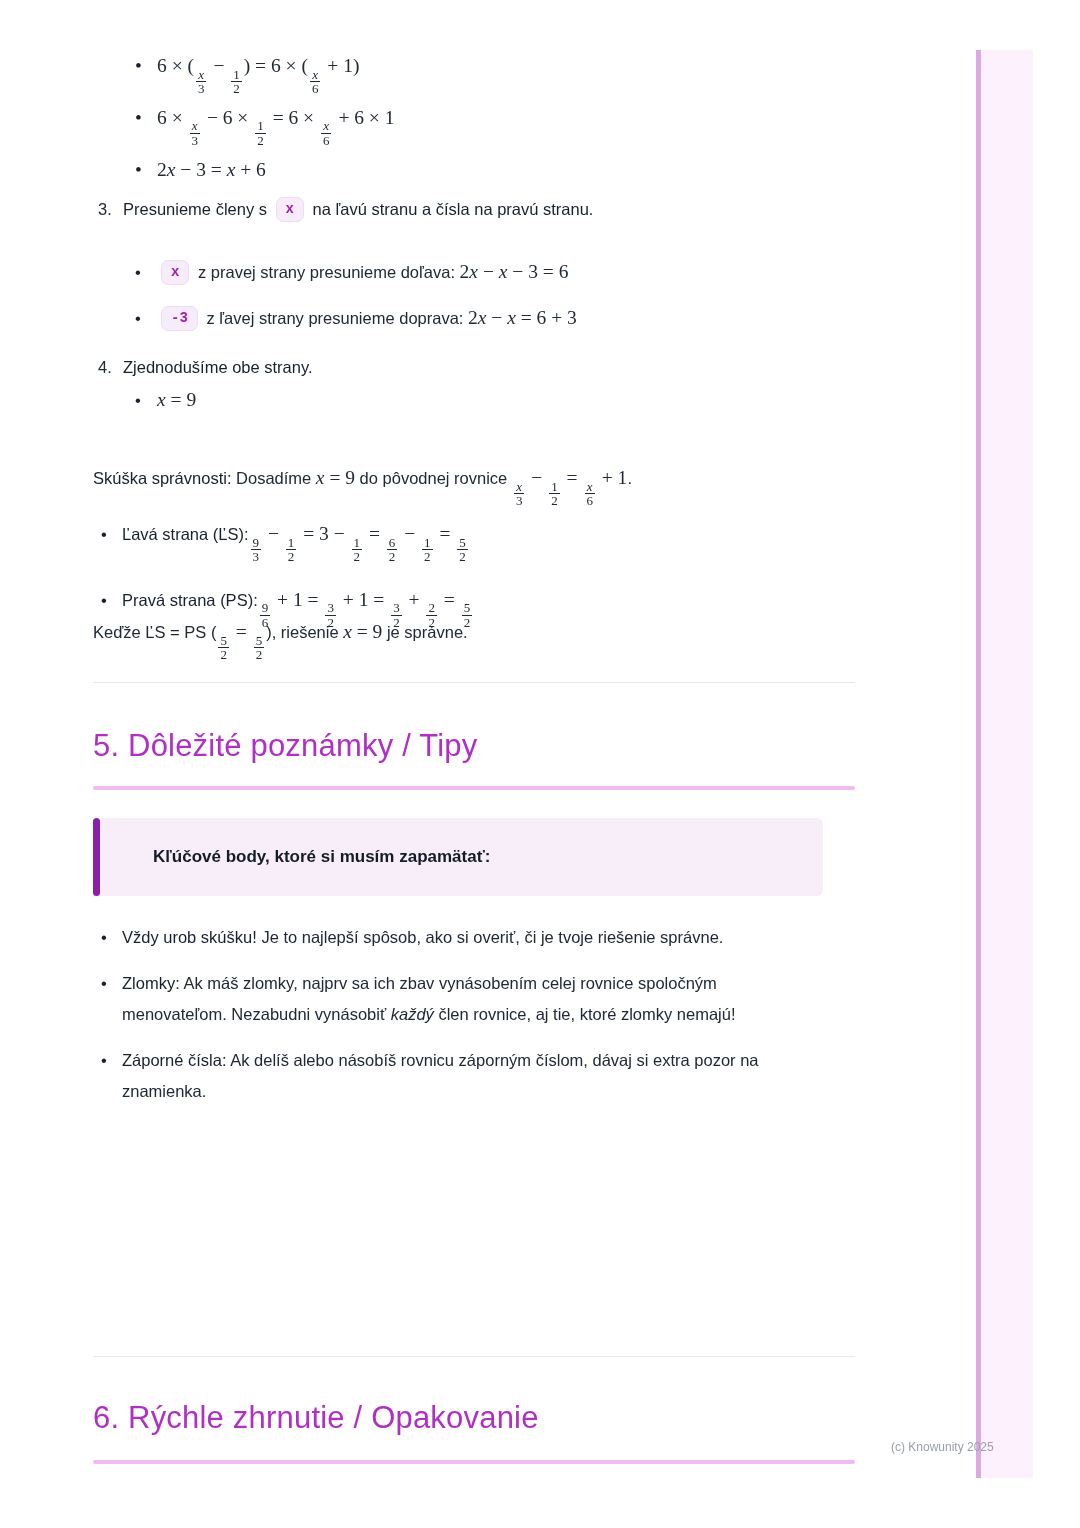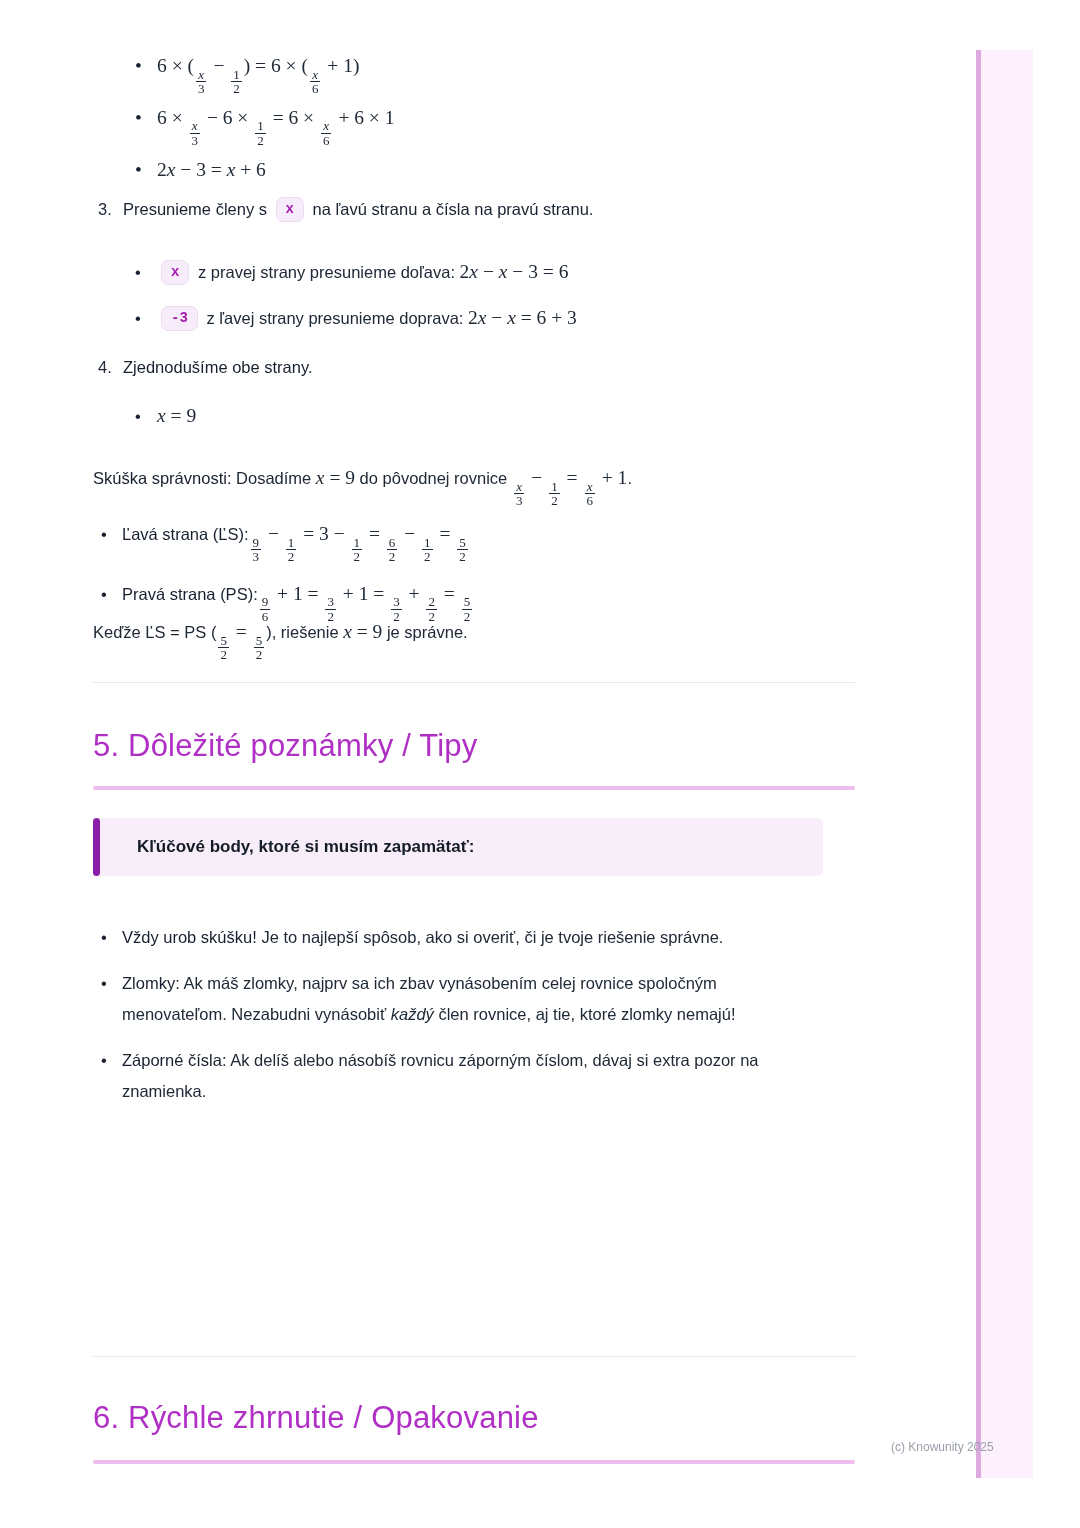--- a/index.html
+++ b/index.html
@@ -41,22 +41,22 @@
   
   .token{display:inline-block;font-family:"Liberation Mono","DejaVu Sans Mono",monospace;
          font-size:14px;font-weight:700;color:var(--token_text);background:var(--token_bg);
          border:1px solid var(--token_border);border-radius:7px;padding:3px 9px;line-height:17px;
          margin:0 4px;vertical-align:2px}
 
   .hrule{position:absolute;width:762px;border:none;border-top:1px solid var(--divider)}
   .h2{position:absolute;font-size:31px;line-height:40px;font-weight:400;color:var(--accent);letter-spacing:.2px}
   .heading-rule{position:absolute;width:762px;height:4px;background:var(--underline);border-radius:2px}
 
-  .callout{position:absolute;width:730px;height:58px;background:var(--callout_bg);border-radius:6px;
-           display:flex;align-items:center;padding-left:44px}
+  .callout{position:absolute;width:730px;height:78px;background:var(--callout_bg);border-radius:6px;
+           display:flex;align-items:center;padding-left:60px}
   .callout::before{content:"";position:absolute;left:0;top:0;bottom:0;width:7px;border-radius:7px;
            background:var(--callout_border)}
   .callout-text{font-weight:700;font-size:17px;color:#141c28}
 
   .tips .li{margin-bottom:15px}
   .sidebar-strip{position:absolute;left:976px;top:50px;width:57px;height:1428px;
            background:var(--sidebar_fill);border-left:5px solid var(--sidebar_edge)}
   .watermark{position:absolute;left:891px;top:1440px;font-size:12px;color:var(--watermark);z-index:2}
 </style>
 </head>
@@ -98,37 +98,37 @@
         <li class="li-math" style="margin-bottom:2px"><span class="token">x</span><span> z pravej strany presunieme doľava: </span><span class="math">2</span><span class="math mvar">x</span><span class="math"> − </span><span class="math mvar">x</span><span class="math"> − 3 = 6</span></li>
         <li class="li-math"><span class="token">-3</span><span> z ľavej strany presunieme doprava: </span><span class="math">2</span><span class="math mvar">x</span><span class="math"> − </span><span class="math mvar">x</span><span class="math"> = 6 + 3</span></li>
       </ul>
     </div>
 
     <div class="abs" style="top:354px;width:730px">
       <div class="step">
         <span class="step-num">4.</span>
         <span class="step-title"><strong>Zjednodušíme obe strany.</strong></span>
       </div>
-      <ul style="margin-top:20px">
+      <ul style="margin-top:4px">
         <li class="li-math" style="line-height:32px"><span class="math mvar">x</span><span class="math"> = 9</span></li>
       </ul>
     </div>
 
     <p class="abs" style="top:458px;width:730px;line-height:40px"><strong>Skúška správnosti:</strong><span> Dosadíme </span><span class="math mvar">x</span><span class="math"> = 9</span><span> do pôvodnej rovnice </span><span class="frac">
           <span class="num mvar">x</span>
           <span class="den">3</span>
         </span><span class="math"> − </span><span class="frac">
           <span class="num">1</span>
           <span class="den">2</span>
         </span><span class="math"> = </span><span class="frac">
           <span class="num mvar">x</span>
           <span class="den">6</span>
         </span><span class="math"> + 1</span><span>.</span></p>
     <ul class="abs" style="top:512px">
-      <li class="li" style="line-height:44px;margin-bottom:8px"><strong>Ľavá strana (ĽS):</strong><span class="frac">
+      <li class="li" style="line-height:44px;margin-bottom:14px"><strong>Ľavá strana (ĽS):</strong><span class="frac">
             <span class="num">9</span>
             <span class="den">3</span>
           </span><span class="math"> − </span><span class="frac">
             <span class="num">1</span>
             <span class="den">2</span>
           </span><span class="math"> = 3 − </span><span class="frac">
             <span class="num">1</span>
             <span class="den">2</span>
           </span><span class="math"> = </span><span class="frac">
             <span class="num">6</span>

